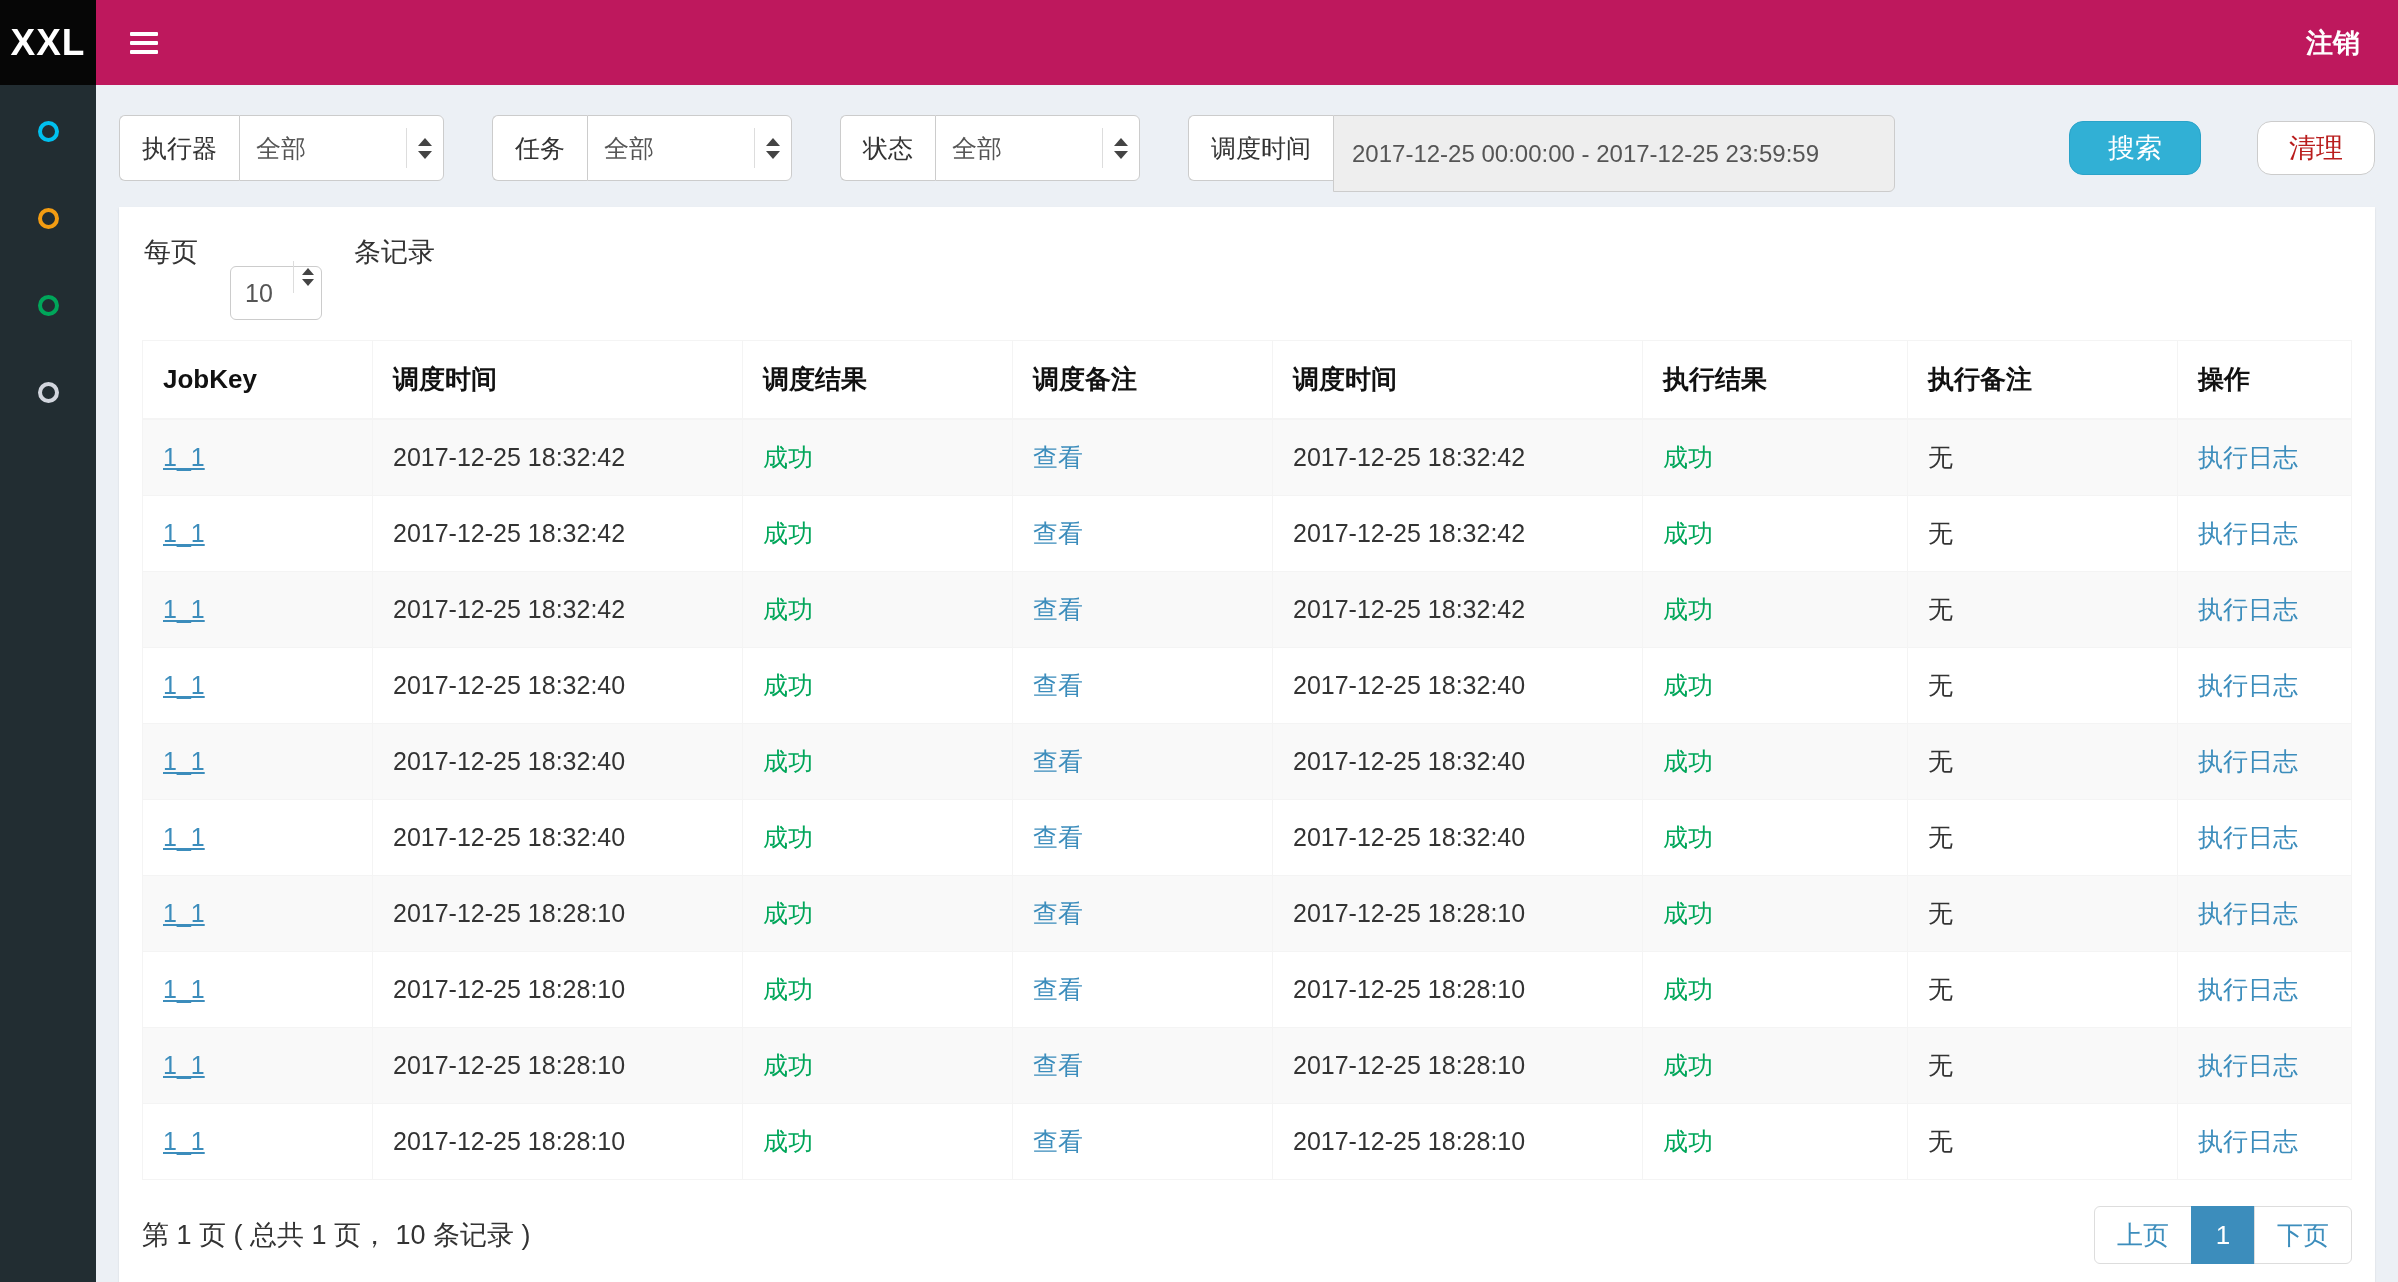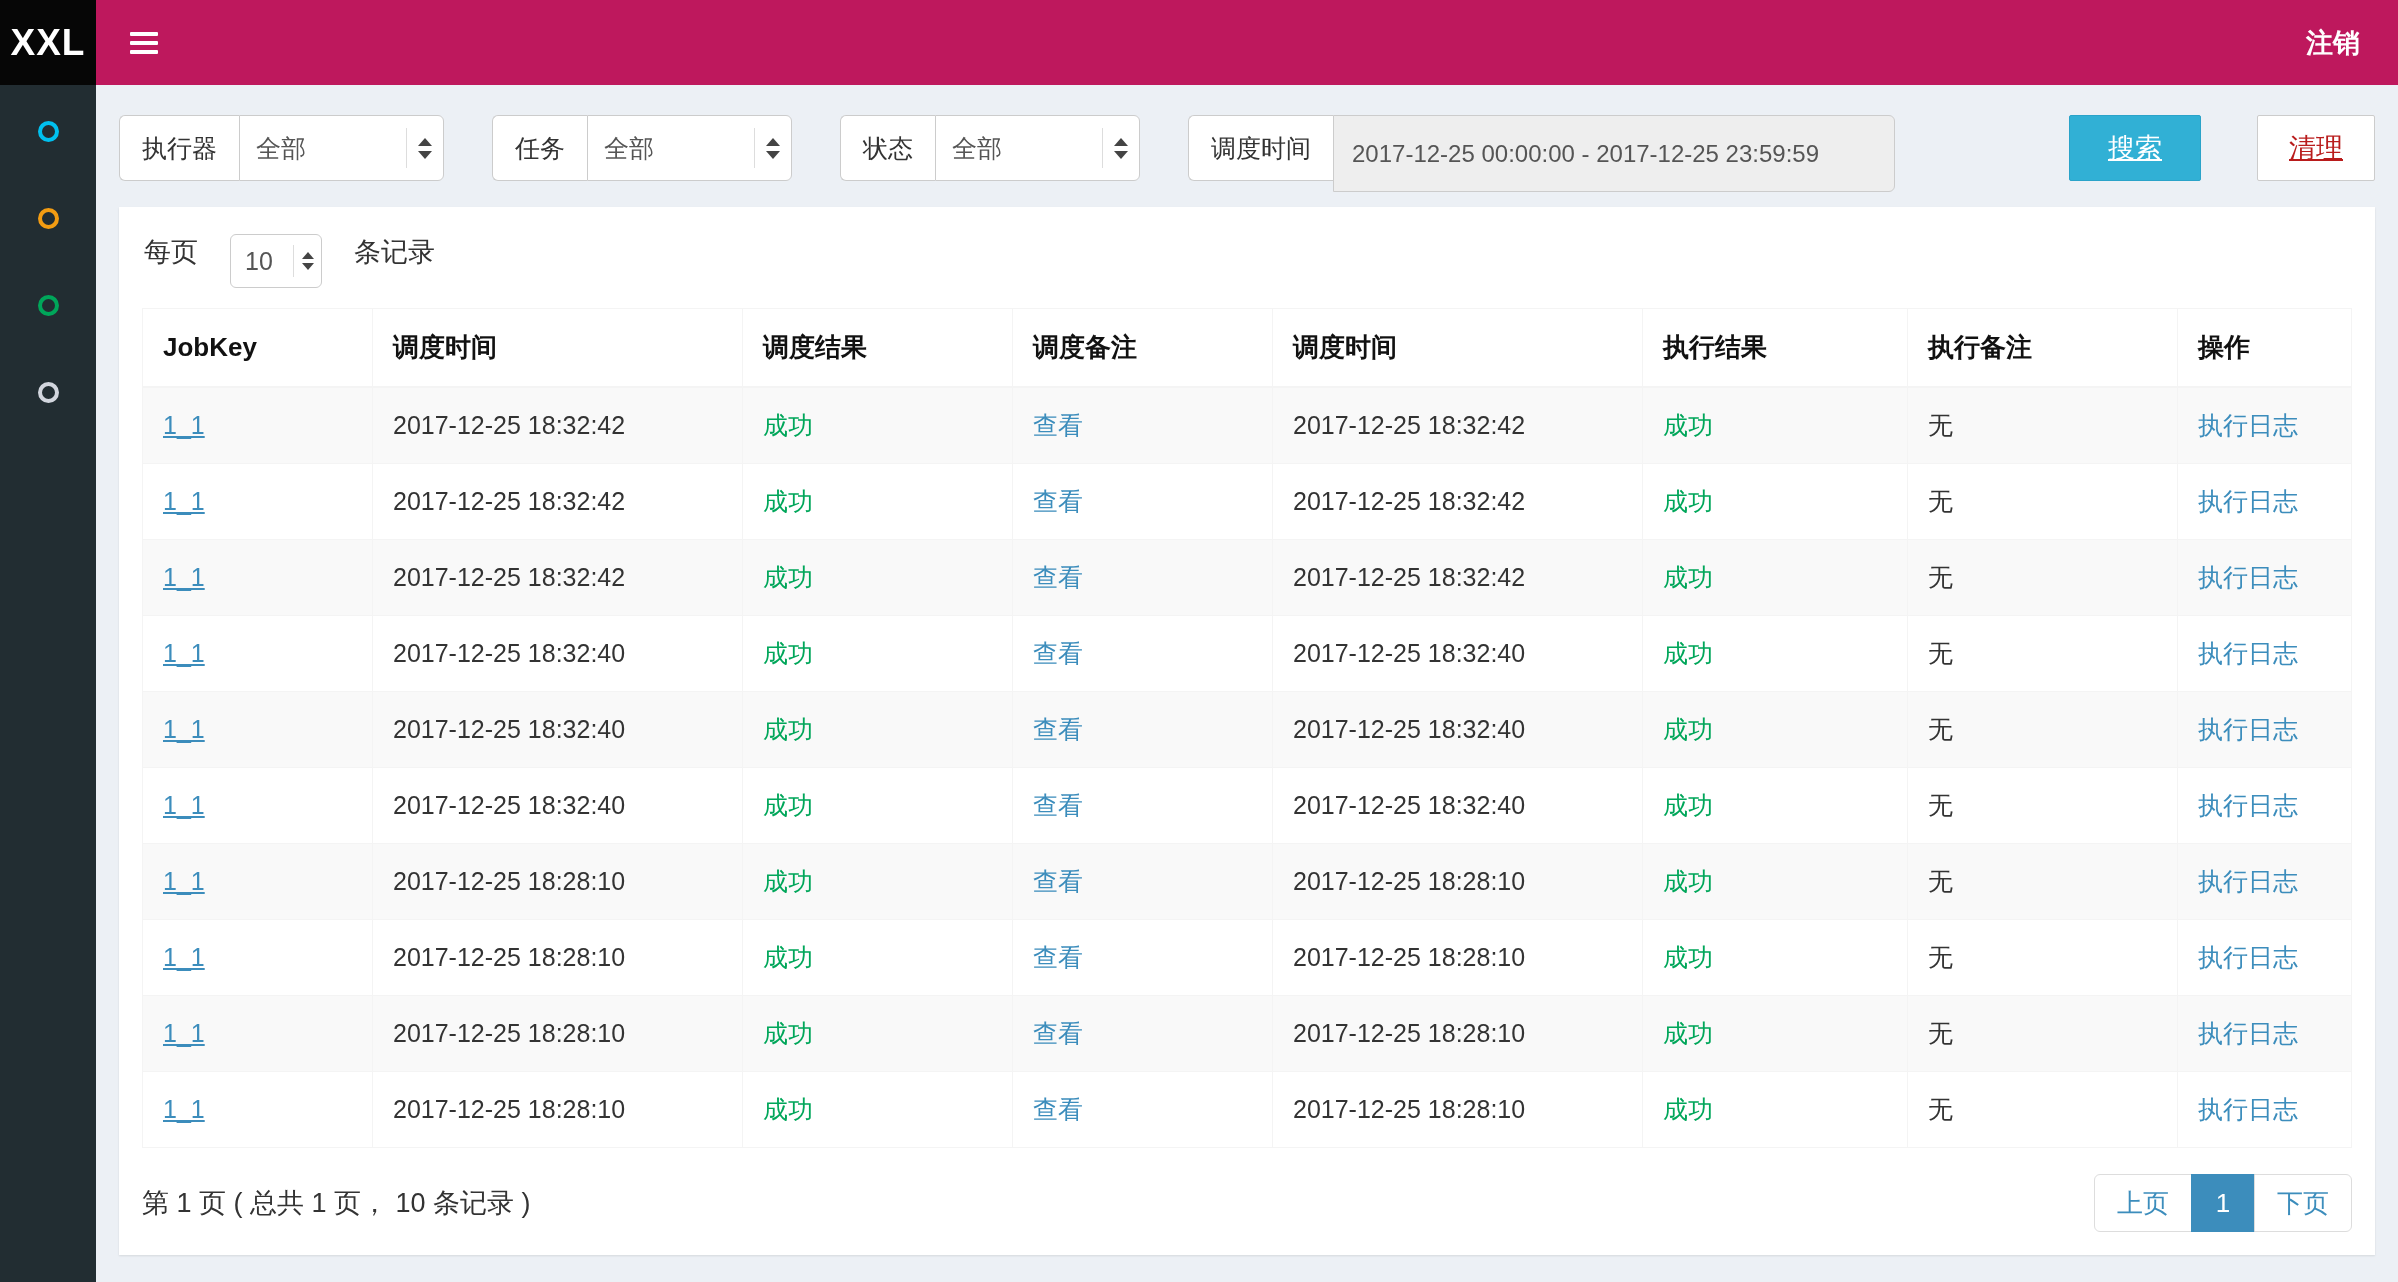--- a/index.html
+++ b/index.html
@@ -65,37 +65,37 @@
   }
   .tri-up { width: 0; height: 0; border-left: 7px solid transparent; border-right: 7px solid transparent; border-bottom: 8px solid #444; }
   .tri-down { width: 0; height: 0; border-left: 7px solid transparent; border-right: 7px solid transparent; border-top: 8px solid #444; }
 
   .date-input {
     width: 562px; height: 77px; border: 1px solid #ccc; border-radius: 0 6px 6px 0;
     background: #eee; color: #555; font-size: 24px; padding: 0 18px;
     font-family: "Liberation Sans", "DejaVu Sans", sans-serif;
   }
 
-  .btn { height: 66px; border-radius: 2px; font-size: 27px; cursor: pointer; text-decoration: underline; }
+  .btn { height: 54px; border-radius: 14px; font-size: 27px; cursor: pointer; }
   .btn-search {
     margin-left: auto; width: 132px;
     background: #31b0d5; border: 1px solid #2aa3c9; color: #fff;
   }
   .btn-clear {
     margin-left: 56px; width: 118px;
     background: #fff; border: 1px solid #ccc; color: #b91c1c;
   }
 
   
   .box {
     margin-top: 26px; background: #fff; padding: 23px;
     box-shadow: 0 1px 2px rgba(0,0,0,.1); min-height: 975px;
   }
   .page-size-row { display: flex; align-items: flex-start; gap: 32px; font-size: 27px; color: #333; margin: 4px 0 20px 2px; }
-  .page-size-wrap select { height: 54px; width: 92px; border-radius: 6px; padding: 0 48px 0 14px; }
+  .page-size-wrap select { height: 54px; width: 92px; border-radius: 6px; padding: 0 48px 0 14px; margin-top: 32px; }
   .page-size-wrap .spinner { height: 32px; padding: 0 8px; gap: 4px; }
   .page-size-wrap .tri-up { border-left-width: 6px; border-right-width: 6px; border-bottom-width: 7px; }
   .page-size-wrap .tri-down { border-left-width: 6px; border-right-width: 6px; border-top-width: 7px; }
 
   table.log-table { width: 100%; border-collapse: collapse; table-layout: fixed; }
   .log-table th, .log-table td { border: 1px solid #f4f4f4; text-align: left; overflow: hidden; white-space: nowrap; }
   .log-table th { font-size: 26px; font-weight: bold; color: #111; padding: 21px 20px; border-bottom-width: 2px; }
   .log-table td { font-size: 25px; color: #333; padding: 21px 20px; }
   .log-table tbody tr:nth-child(odd) { background: #f9f9f9; }
 

